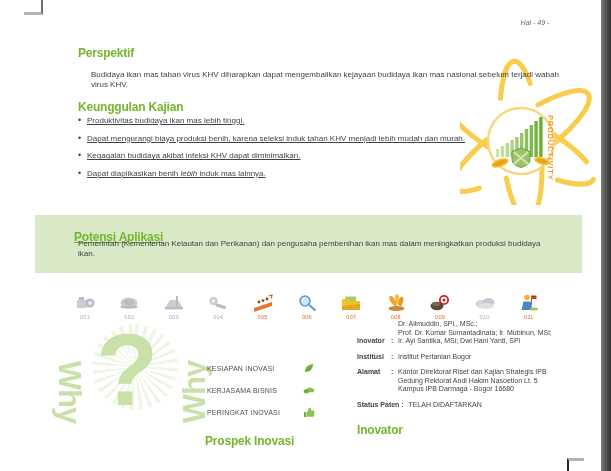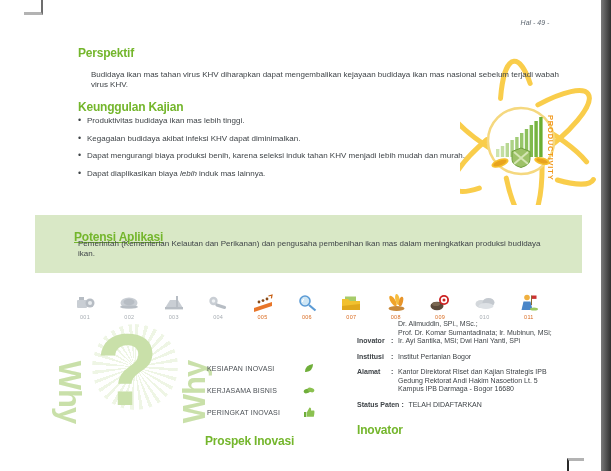--- a/index.html
+++ b/index.html
@@ -12,21 +12,21 @@
            border-left:2px solid #2a2a2a;border-top:3px solid #b3b3b3;}
   .edge-strip{position:absolute;left:601px;top:0;width:10px;height:471px;
               background:linear-gradient(to right,#7a7a7a,#2f2f2f);z-index:30;}
   .hal{position:absolute;left:500px;top:19px;width:70px;font-size:7px;font-style:italic;
        color:#5d6670;text-align:center;}
   
   .h-green{position:absolute;font-size:12px;font-weight:bold;color:#74b62c;
            letter-spacing:-0.2px;}
   .body-txt{position:absolute;font-size:8px;line-height:1.3;color:#3f4448;}
   
-  ul.bullets{position:absolute;left:78px;top:116px;width:500px;margin:0;padding:0;list-style:none;}
+  ul.bullets{position:absolute;left:78px;top:116px;width:500px;margin:0;padding:0;list-style:none;text-decoration:underline;}
   ul.bullets li{font-size:8px;line-height:1.2;margin-bottom:8px;padding-left:9px;position:relative;}
   ul.bullets li::before{content:"•";position:absolute;left:0;top:-1px;font-size:9px;color:#3f4448;}
   .em{font-style:italic;}
   
   .band{position:absolute;left:35px;top:215px;width:547px;height:58px;background:#d9e8c6;}
   .band .h-green{left:39px;top:5px;text-decoration:underline;}
   .band .body-txt{left:43px;top:24px;width:480px;}
   
   .icons-row{position:absolute;left:72px;top:293px;width:470px;display:flex;
              justify-content:space-between;}
@@ -99,23 +99,23 @@
       <path d="M54 97 l14 12 M68 97 l-14 12" stroke="#d5e6b4" stroke-width="2" fill="none"></path>
     </g>
   </svg>
 
   <h2 class="h-green" style="left:78px;top:36px;">Perspektif</h2>
   <p class="body-txt" style="left:78px;top:57px;width:472px;margin:13px;">Budidaya ikan mas tahan virus KHV diharapkan dapat mengembalikan kejayaan budidaya ikan mas nasional sebelum terjadi wabah virus KHV.</p>
 
   <h2 class="h-green" style="left:78px;top:90px;">Keunggulan Kajian</h2>
   <ul class="bullets">
     <li><span>Produktivitas budidaya ikan mas lebih tinggi.</span><span class="em"></span><span></span></li>
+    <li><span>Dapat mengurangi biaya produksi benih, karena seleksi induk tahan KHV menjadi lebih mudah dan murah.</span><span class="em"></span><span></span></li>
     <li><span>Kegagalan budidaya akibat infeksi KHV dapat diminimalkan.</span><span class="em"></span><span></span></li>
-    <li><span>Dapat mengurangi biaya produksi benih, karena seleksi induk tahan KHV menjadi lebih mudah dan murah.</span><span class="em"></span><span></span></li>
-    <li><span>Dapat diaplikasikan biaya </span><span class="em">lebih</span><span> induk mas lainnya.</span></li>
+    <li><span>Dapat diaplikasikan benih </span><span class="em">lebih</span><span> induk mas lainnya.</span></li>
   </ul>
 
   <div class="band">
     <h2 class="h-green">Potensi Aplikasi</h2>
     <p class="body-txt" style="margin:0;">Pemerintah (Kementerian Kelautan dan Perikanan) dan pengusaha pembenihan ikan mas dalam meningkatkan produksi budidaya ikan.</p>
   </div>
 
   <div class="icons-row">
     <div class="cat">
       <svg viewBox="0 0 22 20">

